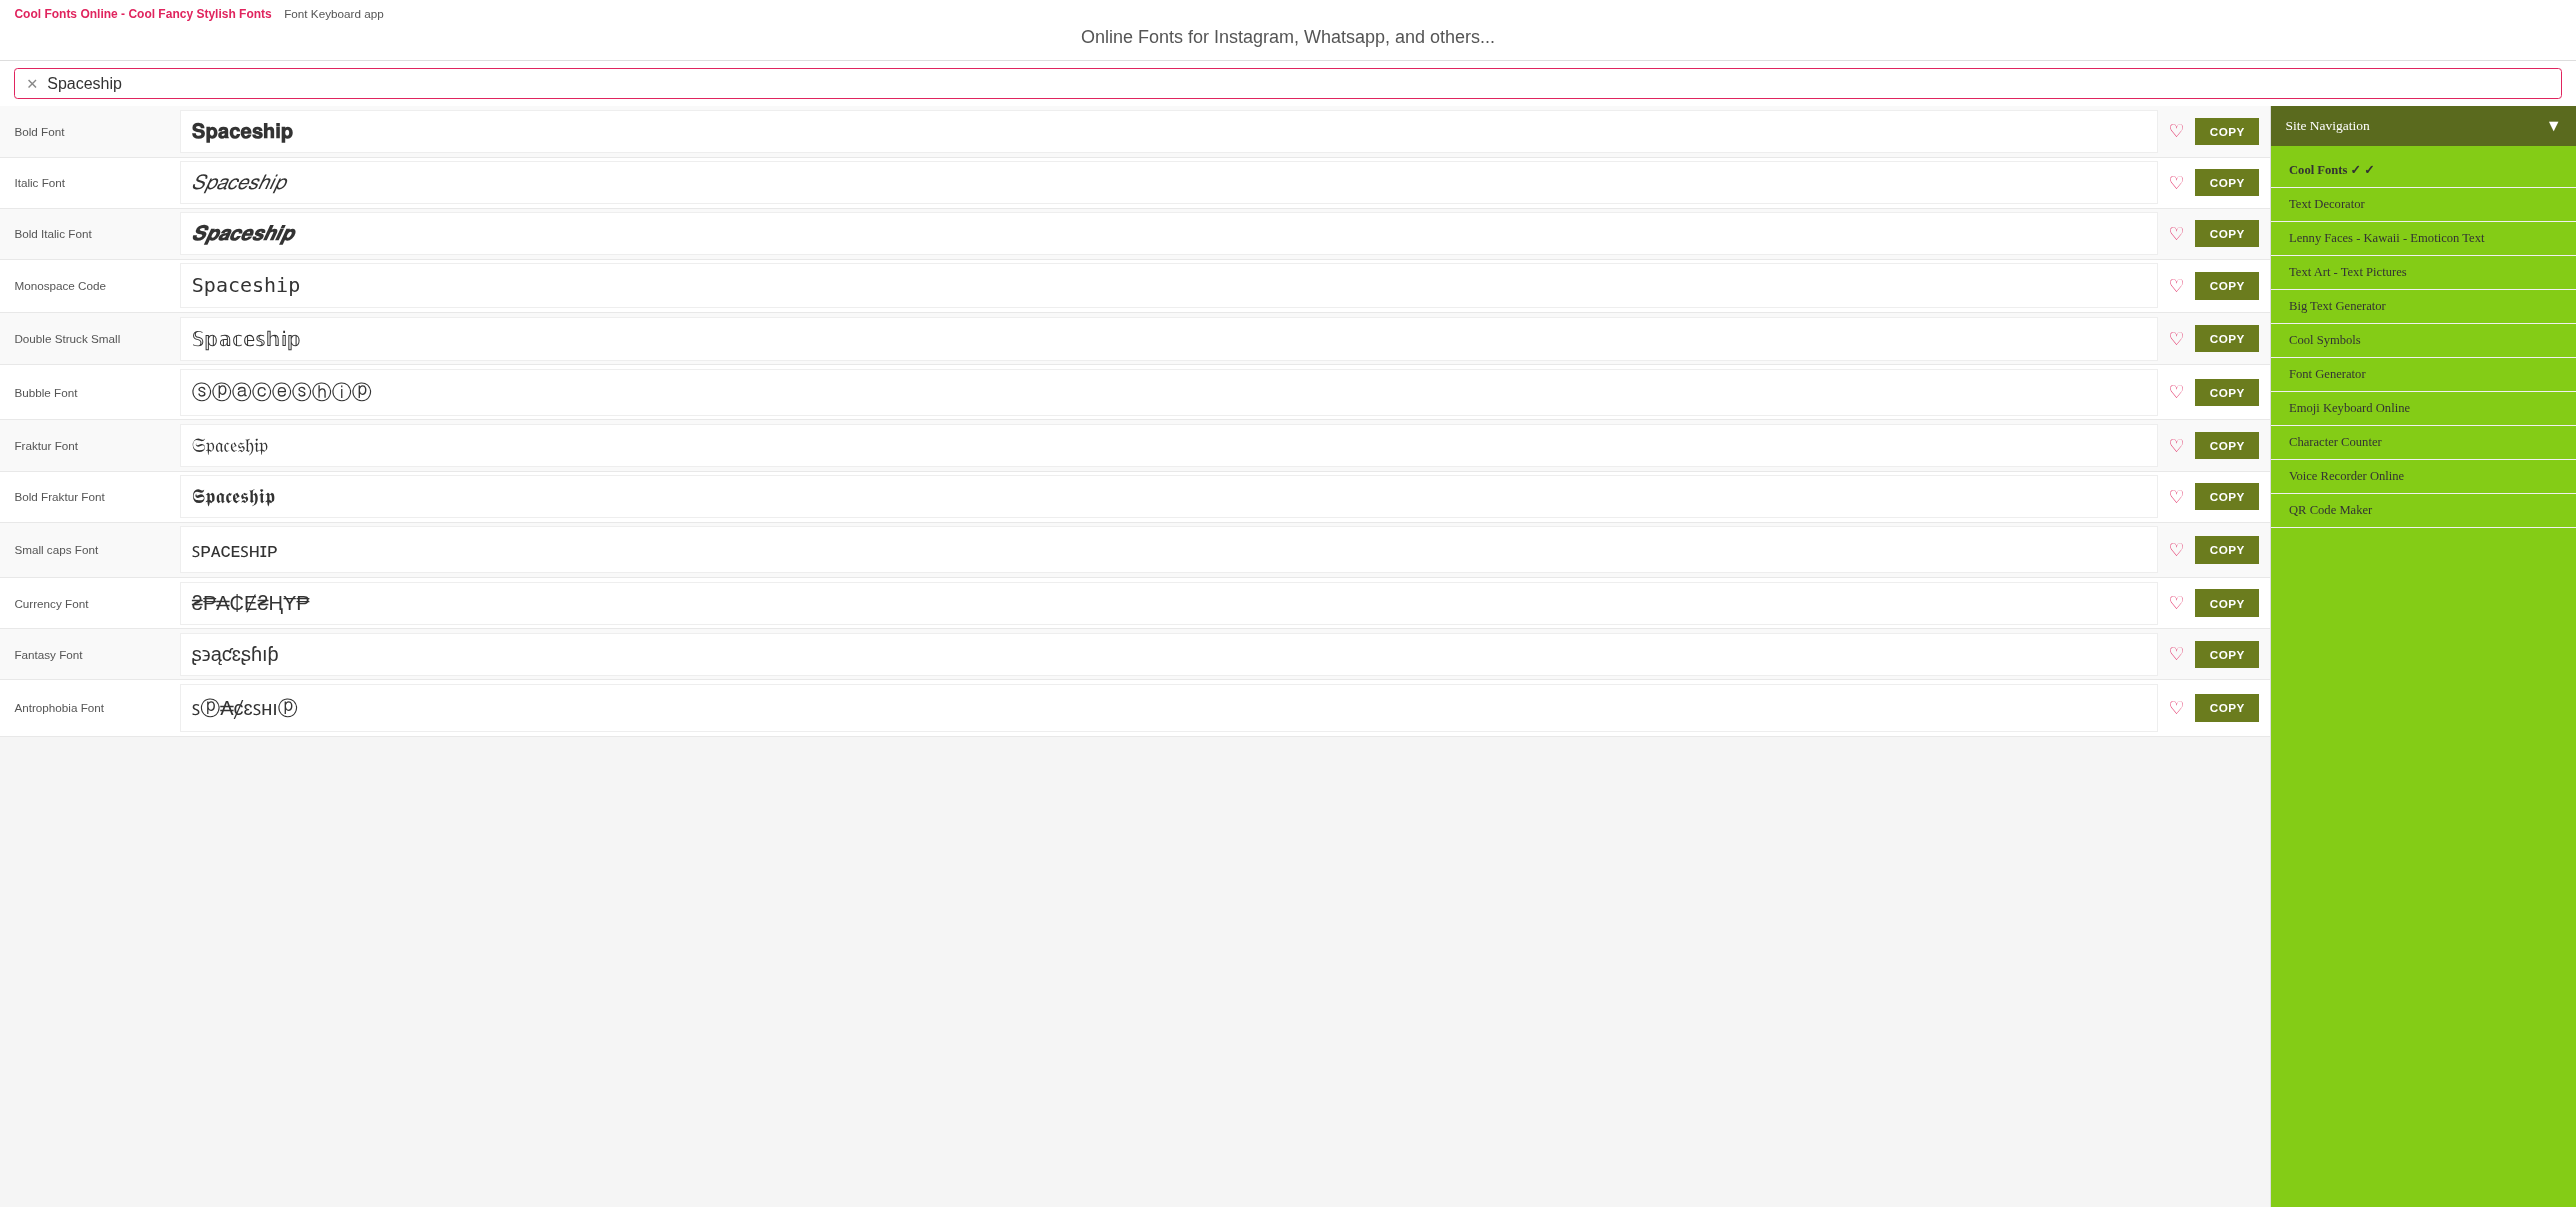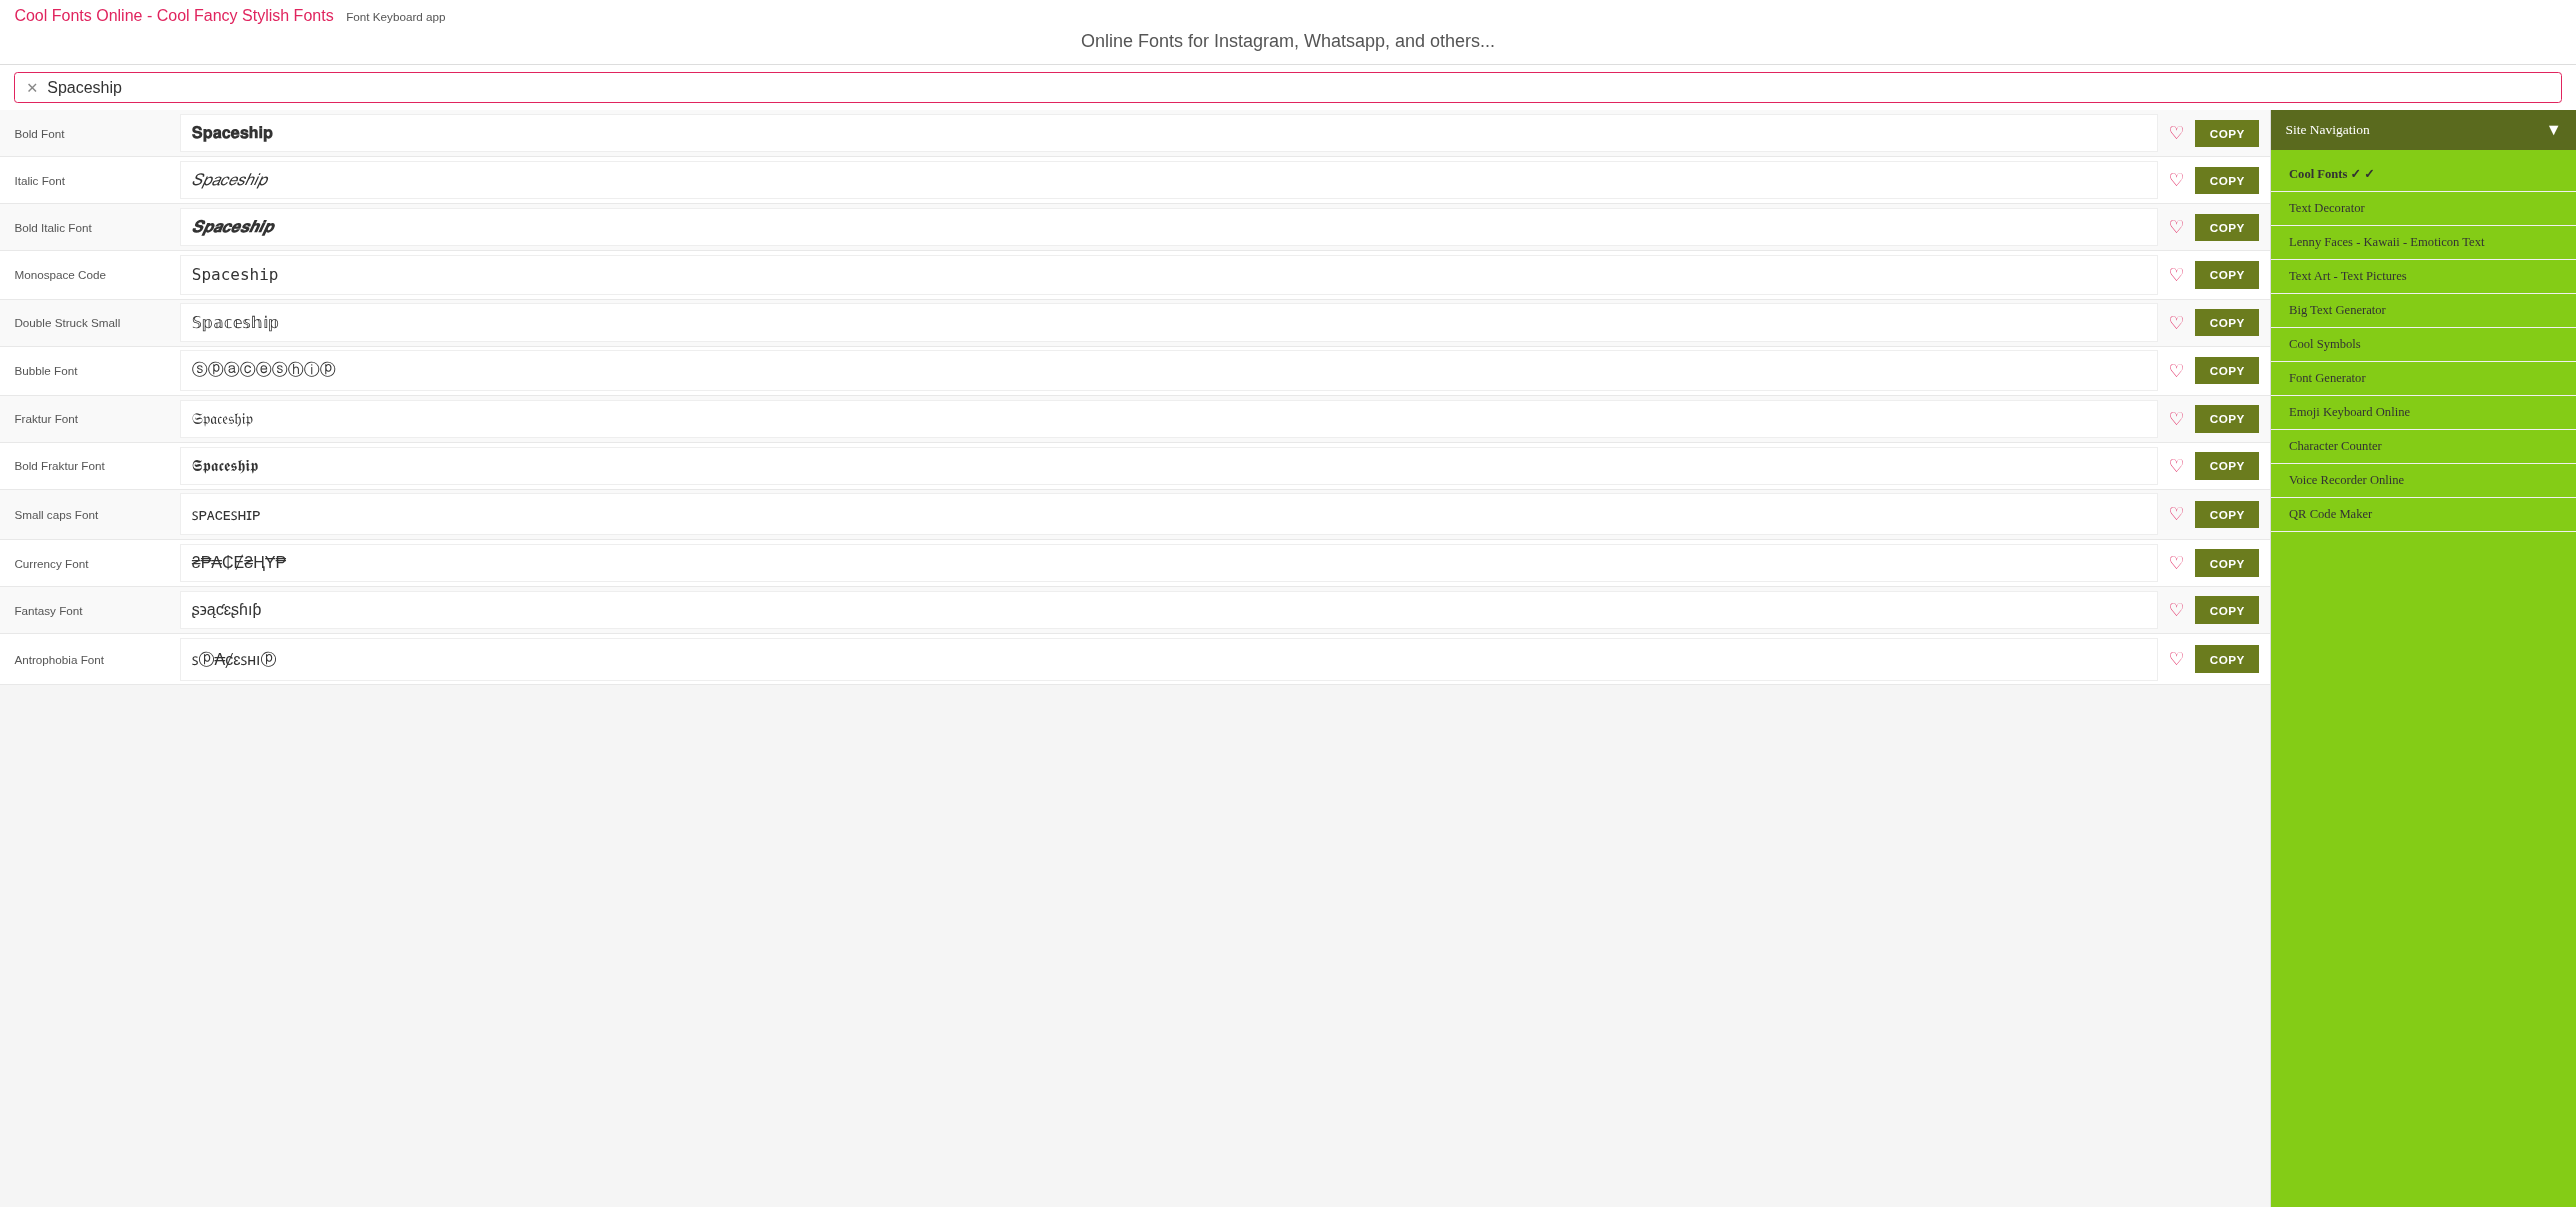--- a/index.html
+++ b/index.html
@@ -1,37 +1,37 @@
 <!DOCTYPE html>
 <html style="font-size:14.4px"><head>
   <meta charset="utf-8">
   <style>
     * { box-sizing: border-box; margin: 0; padding: 0; }
     body { font-family: Arial, sans-serif; font-size: 12.6px; background: #f5f5f5; color: #333; }
 
     .page-wrapper { display: flex; flex-direction: column; min-height: 100vh; }
 
     .header { background: #fff; padding: 7.2px 14.4px; border-bottom: 0.9px solid #ddd; }
-    .header-title { color: #e0245e; font-size: 16px; font-weight: normal; display: inline; }
+    .header-title { color: #e0245e; font-size: 12px; font-weight: bold; display: inline; }
     .header-subtitle { color: #555; font-size: 11.7px; display: inline; margin-left: 9px; }
     .header-tagline { text-align: center; color: #555; font-size: 18px; margin: 5.4px 0; }
 
     .search-bar-wrapper { padding: 7.2px 14.4px; background: #fff; }
     .search-bar { display: flex; align-items: center; border: 1.8px solid #e0245e; border-radius: 3.6px; padding: 5.4px 10.8px; background: #fff; width: 100%; }
     .search-bar .clear-icon { color: #888; font-size: 14.4px; cursor: pointer; margin-right: 9px; }
     .search-input { border: none; outline: none; font-size: 16px; flex: 1; color: #333; }
 
     .main-layout { display: flex; flex: 1; }
 
     .content-area { flex: 1; padding: 0; background: #f5f5f5; }
 
     .font-row { display: flex; align-items: center; background: #fff; border-bottom: 0.9px solid #e8e8e8; min-height: 47px; }
     .font-row:nth-child(odd) { background: #f9f9f9; }
     .font-label { width: 180px; min-width: 144px; padding: 9px 14.4px; color: #555; font-size: 11.7px; flex-shrink: 0; }
-    .font-value { flex: 1; padding: 9px 10.8px; font-size: 16px; background: #fff; border: 0.9px solid #eee; margin: 3.6px 7.2px 3.6px 0; min-height: 38px; display: flex; align-items: center; }
+    .font-value { flex: 1; padding: 9px 10.8px; font-size: 20px; background: #fff; border: 0.9px solid #eee; margin: 3.6px 7.2px 3.6px 0; min-height: 38px; display: flex; align-items: center; }
     .font-actions { display: flex; align-items: center; gap: 7.2px; padding-right: 10.8px; flex-shrink: 0; }
     .heart-btn { background: none; border: none; cursor: pointer; color: #e0245e; font-size: 18px; padding: 3.6px; }
     .copy-btn { background: #6b7c1e; color: #fff; border: none; border-radius: 0; padding: 7.2px 14.4px; font-size: 11.7px; font-weight: bold; cursor: pointer; letter-spacing: 0.5px; }
 
     
     .bold-font { font-weight: bold; }
     .italic-font { font-style: italic; }
     .bold-italic-font { font-weight: bold; font-style: italic; }
     .monospace-font { font-family: 'Courier New', monospace; }
 

